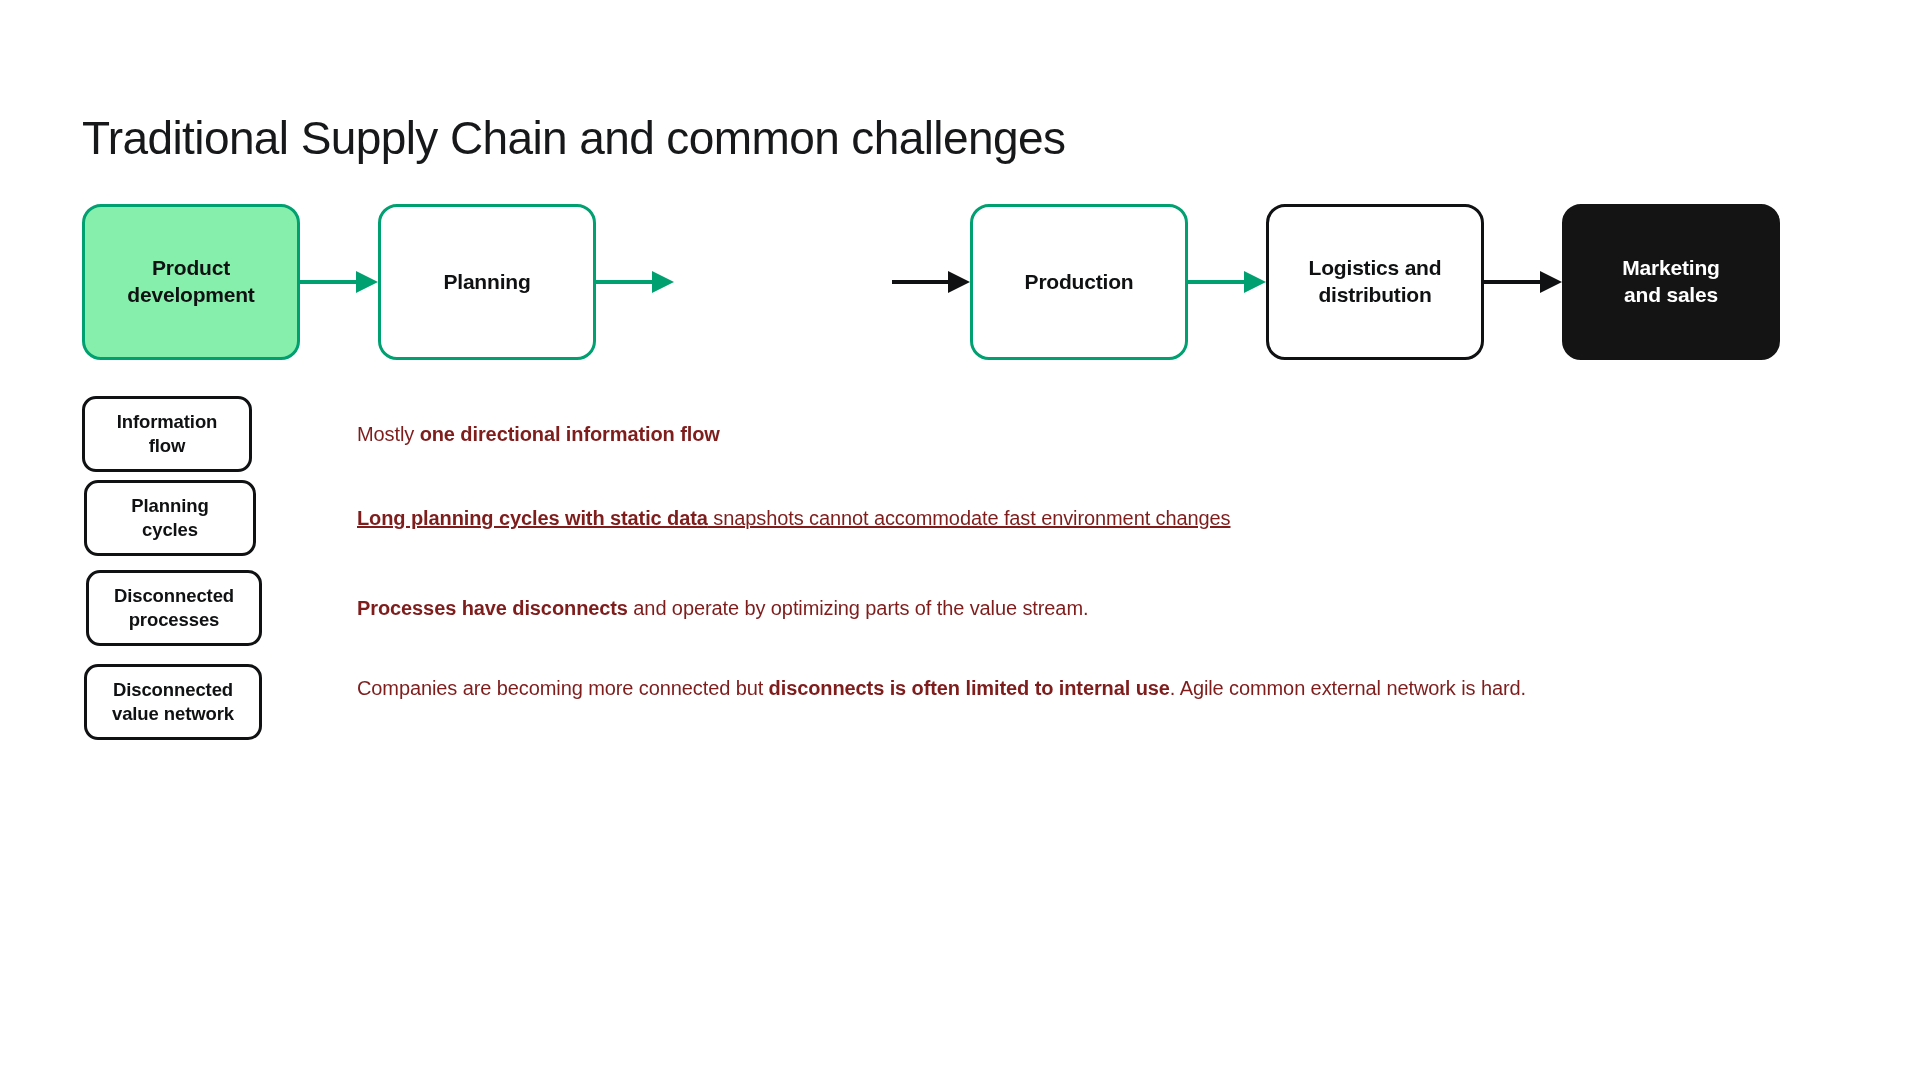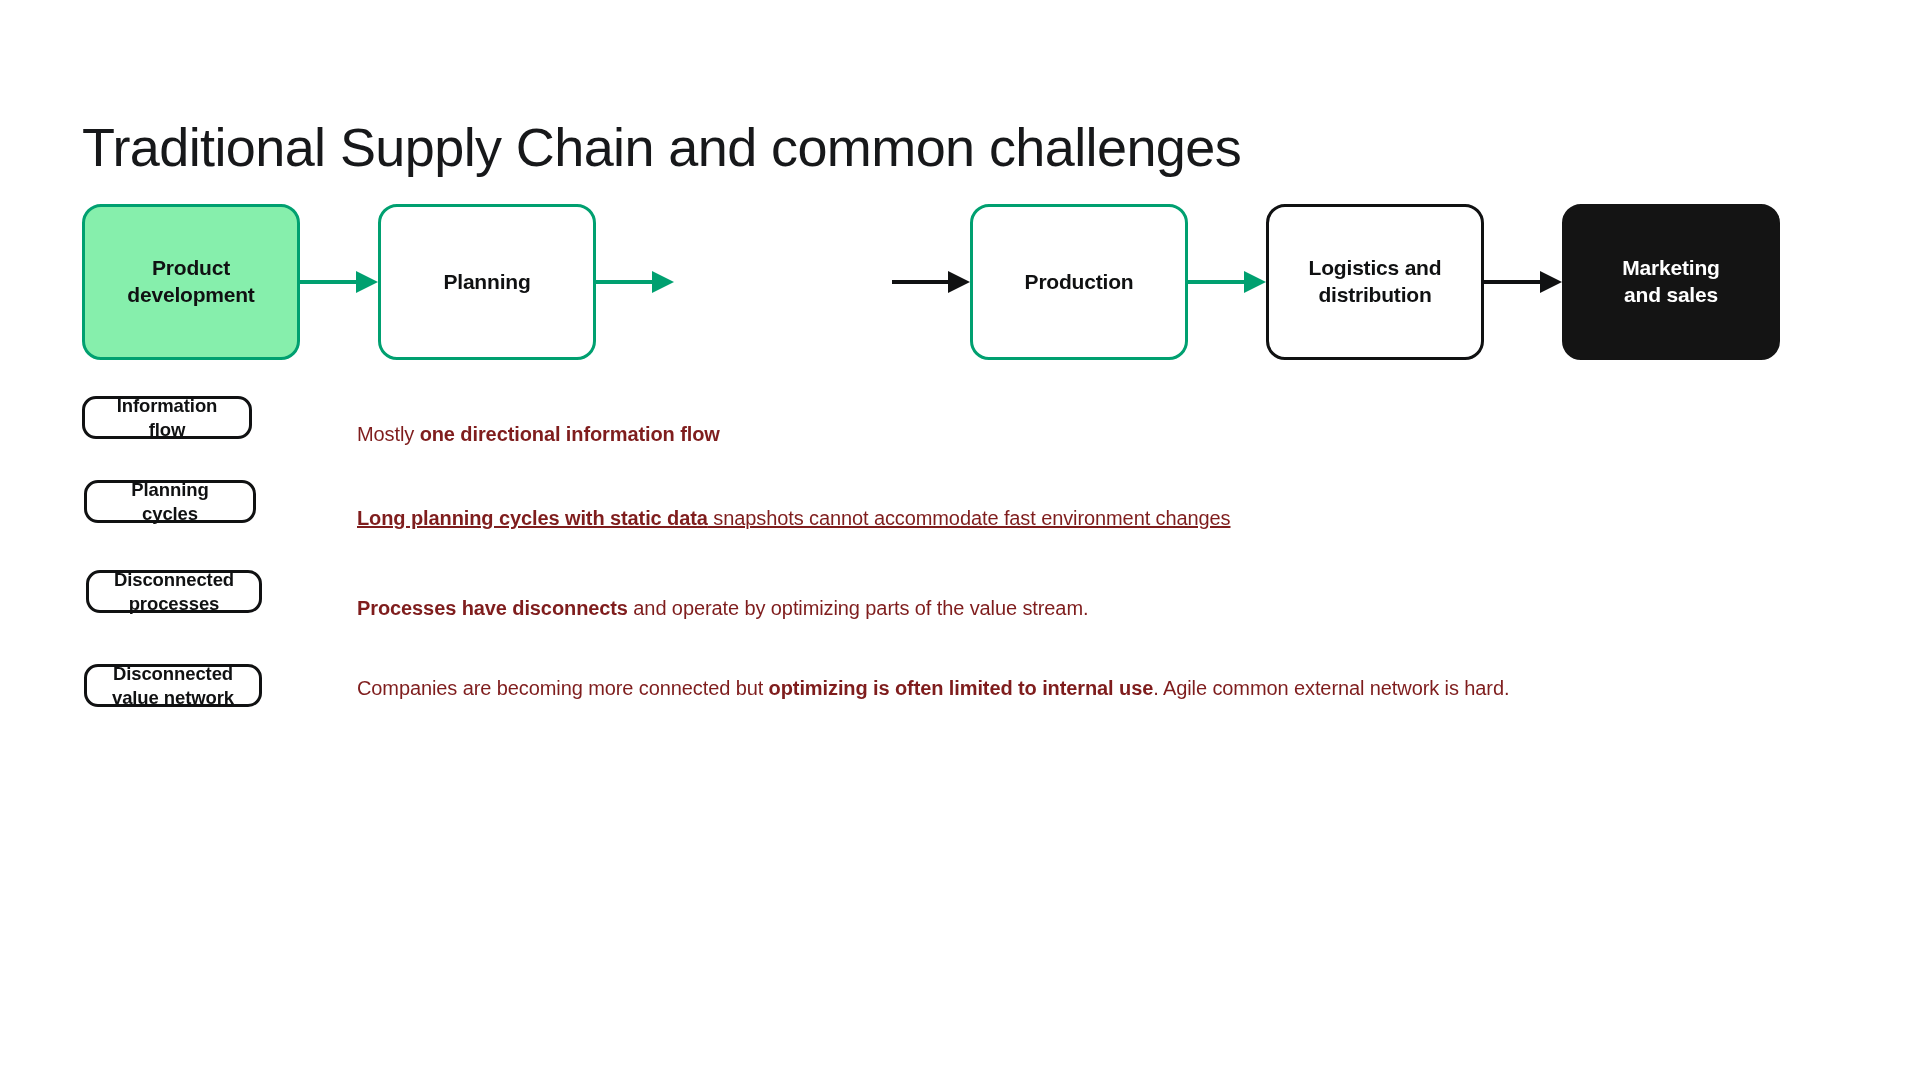--- a/index.html
+++ b/index.html
@@ -15,21 +15,21 @@
     color: #111111;
     overflow: hidden;
     position: relative;
   }
 
   
   .page-title {
     position: absolute;
     left: 82px;
     top: 80px;
-    font-size: 54px;
+    font-size: 46px;
     font-weight: 400;
     letter-spacing: -0.6px;
     color: #17181a;
     white-space: nowrap;
   }
 
   
   .flow-row {
     position: absolute;
     left: 82px;
@@ -95,21 +95,21 @@
   }
   .challenge-row {
     position: absolute;
     left: 0;
     width: 1920px;
   }
 
   .challenge-pill {
     position: absolute;
     box-sizing: border-box;
-    height: 43px;
+    height: 76px;
     border: 3px solid #101112;
     border-radius: 14px;
     background: #ffffff;
     display: flex;
     align-items: center;
     justify-content: center;
     text-align: center;
     font-size: 18.5px;
     font-weight: 700;
     line-height: 1.28;
@@ -199,15 +199,15 @@
     <div class="challenge-row" style="top: 170px; height: 80px;">
       <div class="challenge-pill" style="left: 86px; width: 176px; top: 2px;">
         <span>Disconnected<br>processes</span>
       </div>
       <div class="challenge-text" style="top: 26px;"><b>Processes have disconnects</b><span> and operate by optimizing parts of the value stream.</span></div>
     </div>
     <div class="challenge-row" style="top: 250px; height: 80px;">
       <div class="challenge-pill" style="left: 84px; width: 178px; top: 16px;">
         <span>Disconnected<br>value network</span>
       </div>
-      <div class="challenge-text" style="top: 26px;"><span>Companies are becoming more connected but </span><b>optimizing is often limited to internal use</b><span>. Agile common external network is hard.</span></div>
+      <div class="challenge-text" style="top: 26px;"><span>Companies are becoming more connected but </span><b>disconnects is often limited to internal use</b><span>. Agile common external network is hard.</span></div>
     </div>
   </div>
 
 </body></html>

